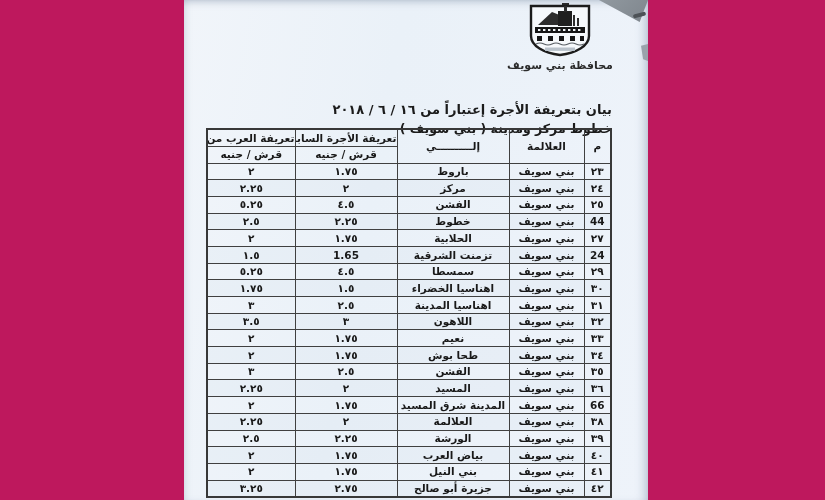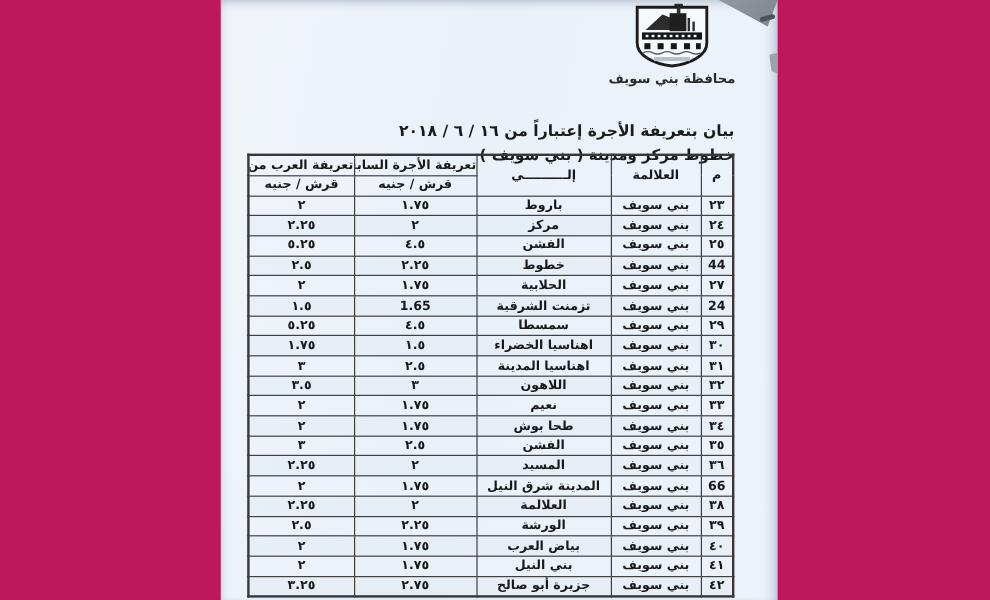--- a/index.html
+++ b/index.html
@@ -228,21 +228,21 @@
           <tr>
             <td>٣٦</td>
             <td>بني سويف</td>
             <td>المسيد</td>
             <td>٢</td>
             <td>٢.٢٥</td>
           </tr>
           <tr>
             <td>66</td>
             <td>بني سويف</td>
-            <td>المدينة شرق النيل</td>
+            <td>المدينة شرق المسيد</td>
             <td>١.٧٥</td>
             <td>٢</td>
           </tr>
           <tr>
             <td>٣٨</td>
             <td>بني سويف</td>
             <td>العلالمة</td>
             <td>٢</td>
             <td>٢.٢٥</td>
           </tr>

